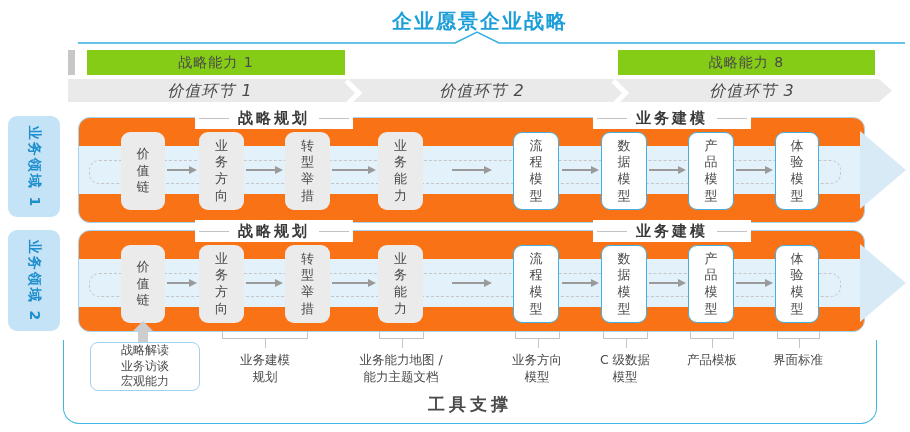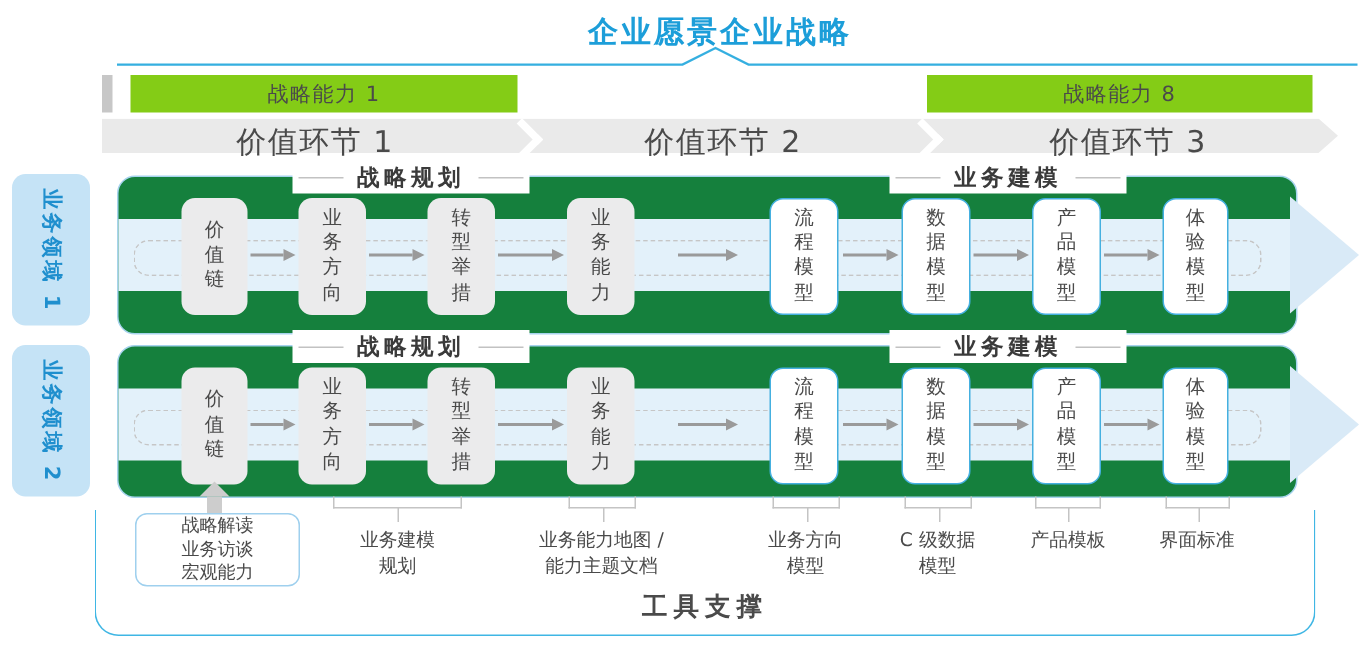--- a/index.html
+++ b/index.html
@@ -14,30 +14,30 @@
   
   .cap{position:absolute;top:50px;height:25px;background:#84cc16;display:flex;align-items:center;
        justify-content:center;font-size:14px;color:#4a4a4a;letter-spacing:1px;}
   .sliver{position:absolute;top:50px;left:68px;width:7px;height:25px;background:#c7c7c7;}
 
   
   .vband{position:absolute;left:68px;top:79px;width:824px;height:23px;background:#eaeaea;
          clip-path:polygon(0 0,calc(100% - 13px) 0,100% 50%,calc(100% - 13px) 100%,0 100%);}
   .chev{position:absolute;width:15px;height:15px;border-top:5px solid #fff;border-right:5px solid #fff;
         transform:rotate(45deg);top:4px;}
-  .vlabel{position:absolute;top:81px;transform:translateX(-50%);font-size:20px;color:#4a4a4a;letter-spacing:1px;white-space:nowrap;}
+  .vlabel{position:absolute;top:81px;transform:translateX(-50%);font-size:16px;color:#4a4a4a;letter-spacing:1px;white-space:nowrap;font-style:italic;}
 
   
   .domain{position:absolute;left:8px;width:52px;background:#c5e3f6;border-radius:9px;
           display:flex;align-items:center;justify-content:center;}
   .domain span{transform:rotate(90deg);white-space:nowrap;font-weight:bold;font-size:14px;
                color:#1f8fce;letter-spacing:2px;}
 
   
-  .rowbox{position:absolute;left:78px;width:787px;border:1.5px solid #a6d3ed;border-radius:12px;background:#15803d;box-sizing:border-box;}
+  .rowbox{position:absolute;left:78px;width:787px;border:1.5px solid #a6d3ed;border-radius:12px;background:#f97316;box-sizing:border-box;}
   .band{position:absolute;left:0;top:28px;width:783px;height:48px;background:#e3f1fa;}
   .bighead{position:absolute;left:781px;top:13px;width:0;height:0;
            border-left:46px solid #d9eaf7;border-top:39px solid transparent;border-bottom:39px solid transparent;}
   .dashedband{position:absolute;left:10px;top:42px;width:752px;height:24px;border:1px dashed #c6c6c6;border-radius:10px;box-sizing:border-box;}
   .rowhead{position:absolute;top:-11px;transform:translateX(-50%);display:flex;align-items:center;gap:9px;
            background:#fff;padding:0 4px;height:22px;white-space:nowrap;}
   .rowhead i{display:block;width:30px;height:0;border-top:1px solid #c2c2c2;}
   .rowhead b{font-size:15px;color:#3a3a3a;letter-spacing:3px;}
 
   

